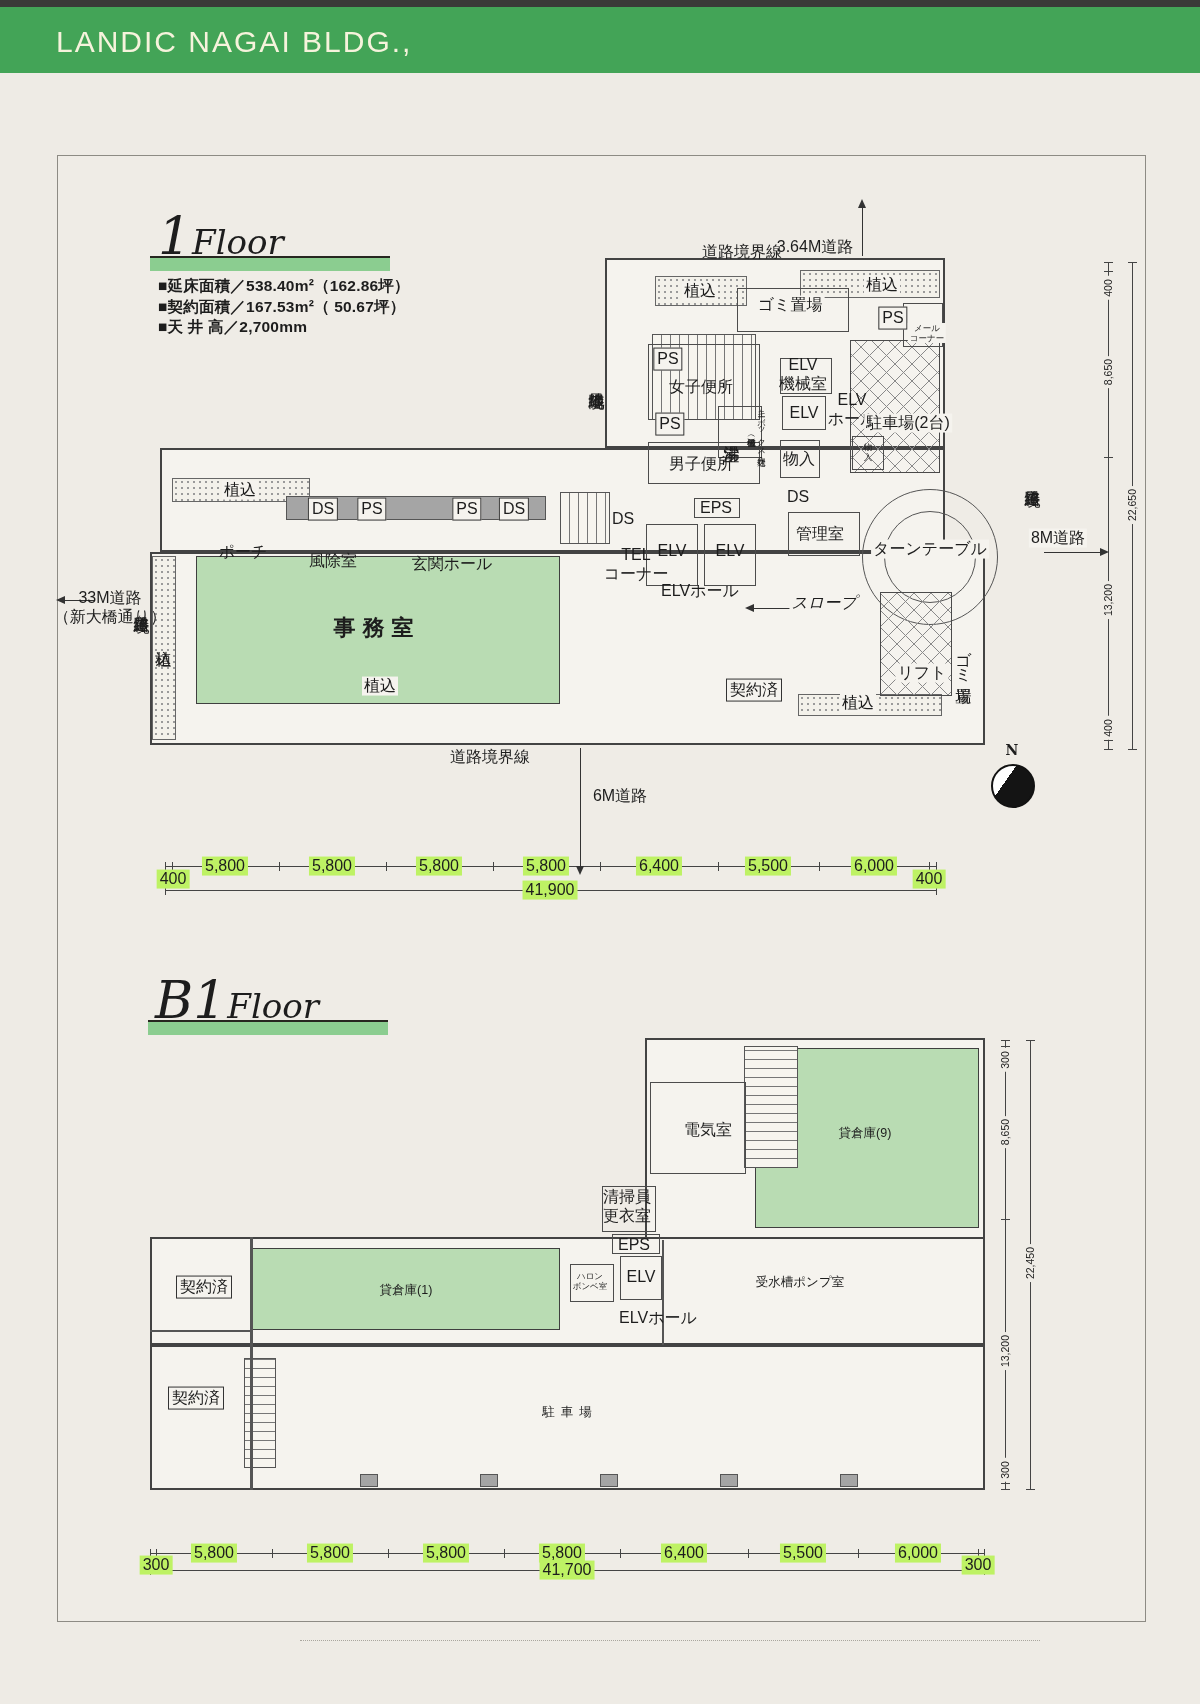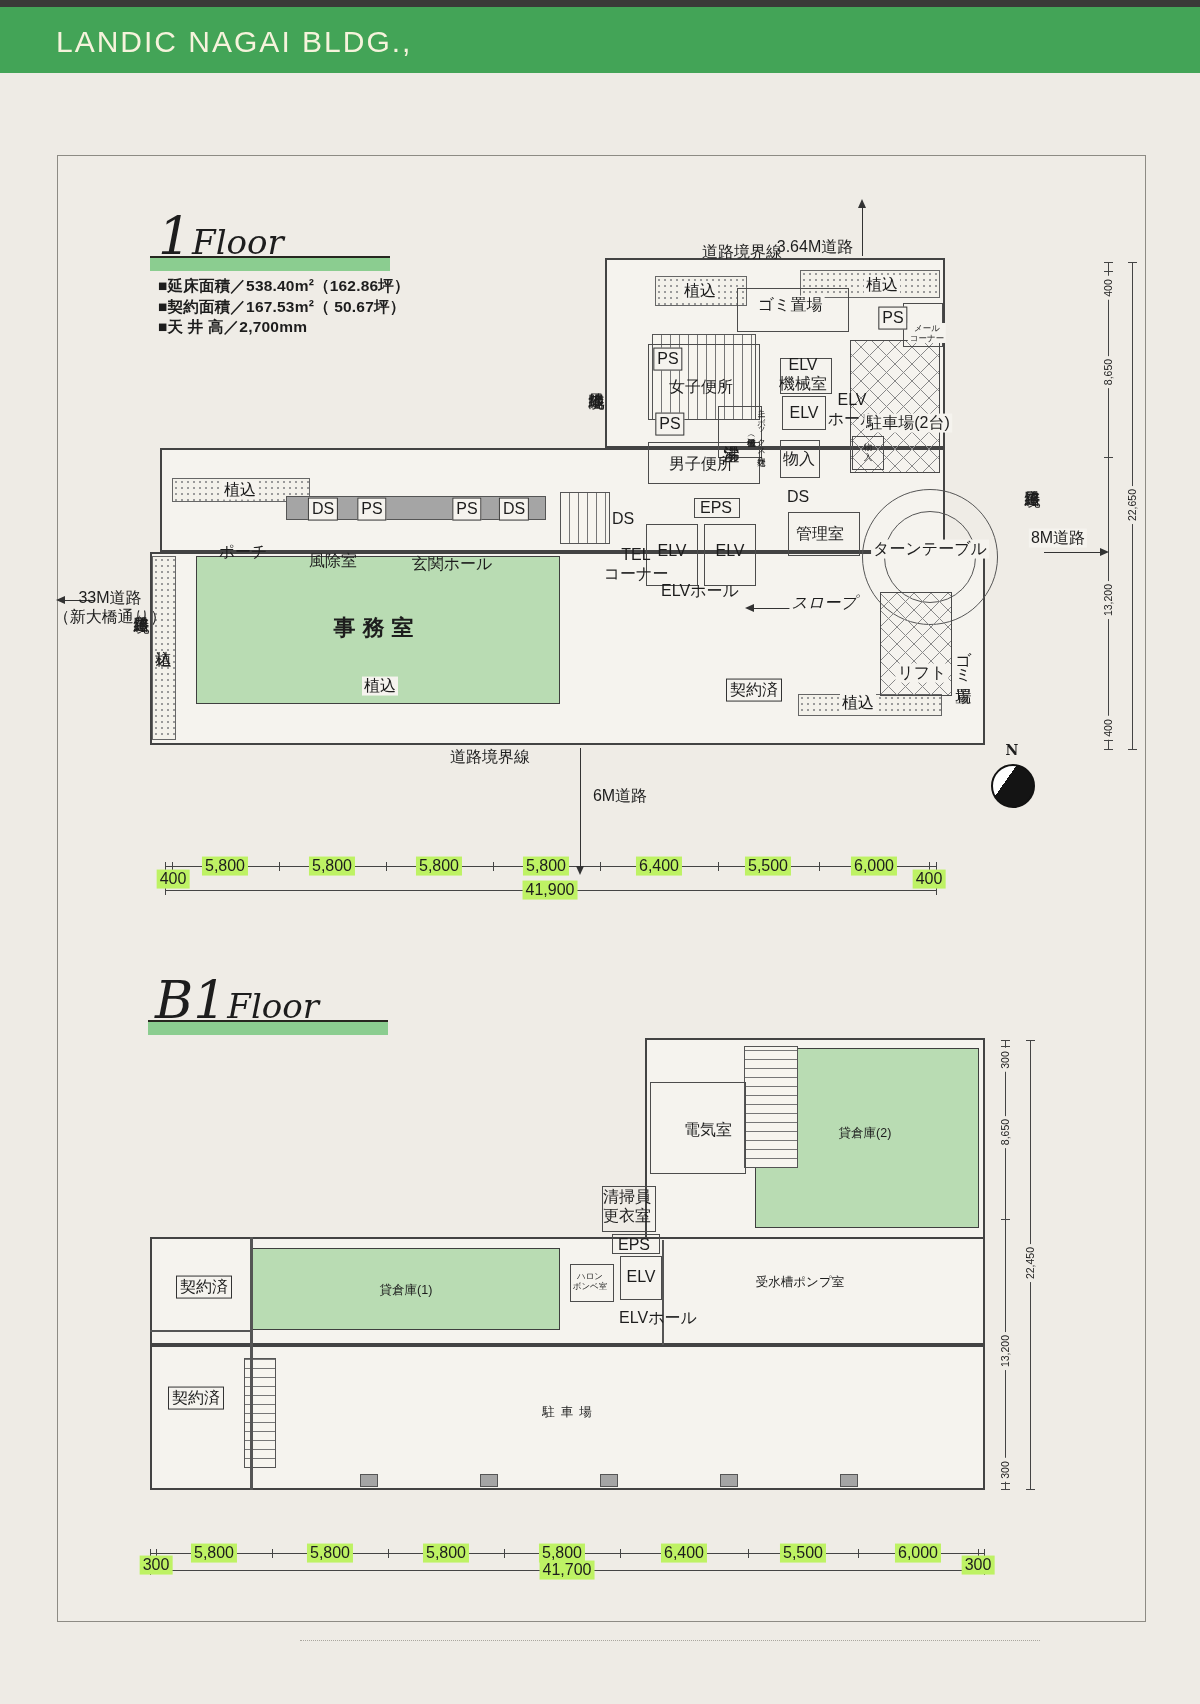--- a/index.html
+++ b/index.html
@@ -270,21 +270,21 @@
   <div class="a th" style="left:1001px;top:1046px"></div>
   <div class="a th" style="left:1001px;top:1219px"></div>
   <div class="a th" style="left:1001px;top:1483px"></div>
   <div class="a th" style="left:1001px;top:1489px"></div>
   <div class="a dl" style="left:1030px;top:1040px;width:1px;height:450px"></div>
   <div class="a th" style="left:1026px;top:1040px"></div>
   <div class="a th" style="left:1026px;top:1489px"></div>
 
   <div class="layer">
       <span class="lbl xs" style="left: 708px; top: 1130px;">電気室</span>
-      <span class="lbl s" style="left: 865px; top: 1133px;">貸倉庫(2)</span>
+      <span class="lbl s" style="left: 865px; top: 1133px;">貸倉庫(9)</span>
       <span class="lbl xs" style="left: 627px; top: 1207px;">清掃員
 更衣室</span>
       <span class="lbl xs" style="left: 634px; top: 1245px;">EPS</span>
       <span class="lbl xxs" style="left: 590px; top: 1281px;">ハロン
 ボンベ室</span>
       <span class="lbl xs" style="left: 641px; top: 1277px;">ELV</span>
       <span class="lbl xs" style="left: 658px; top: 1318px;">ELVホール</span>
       <span class="lbl s" style="left: 800px; top: 1282px;">受水槽ポンプ室</span>
       <span class="lbl s" style="left: 406px; top: 1290px;">貸倉庫(1)</span>
       <span class="lbl xs box" style="left: 204px; top: 1287px;">契約済</span>

